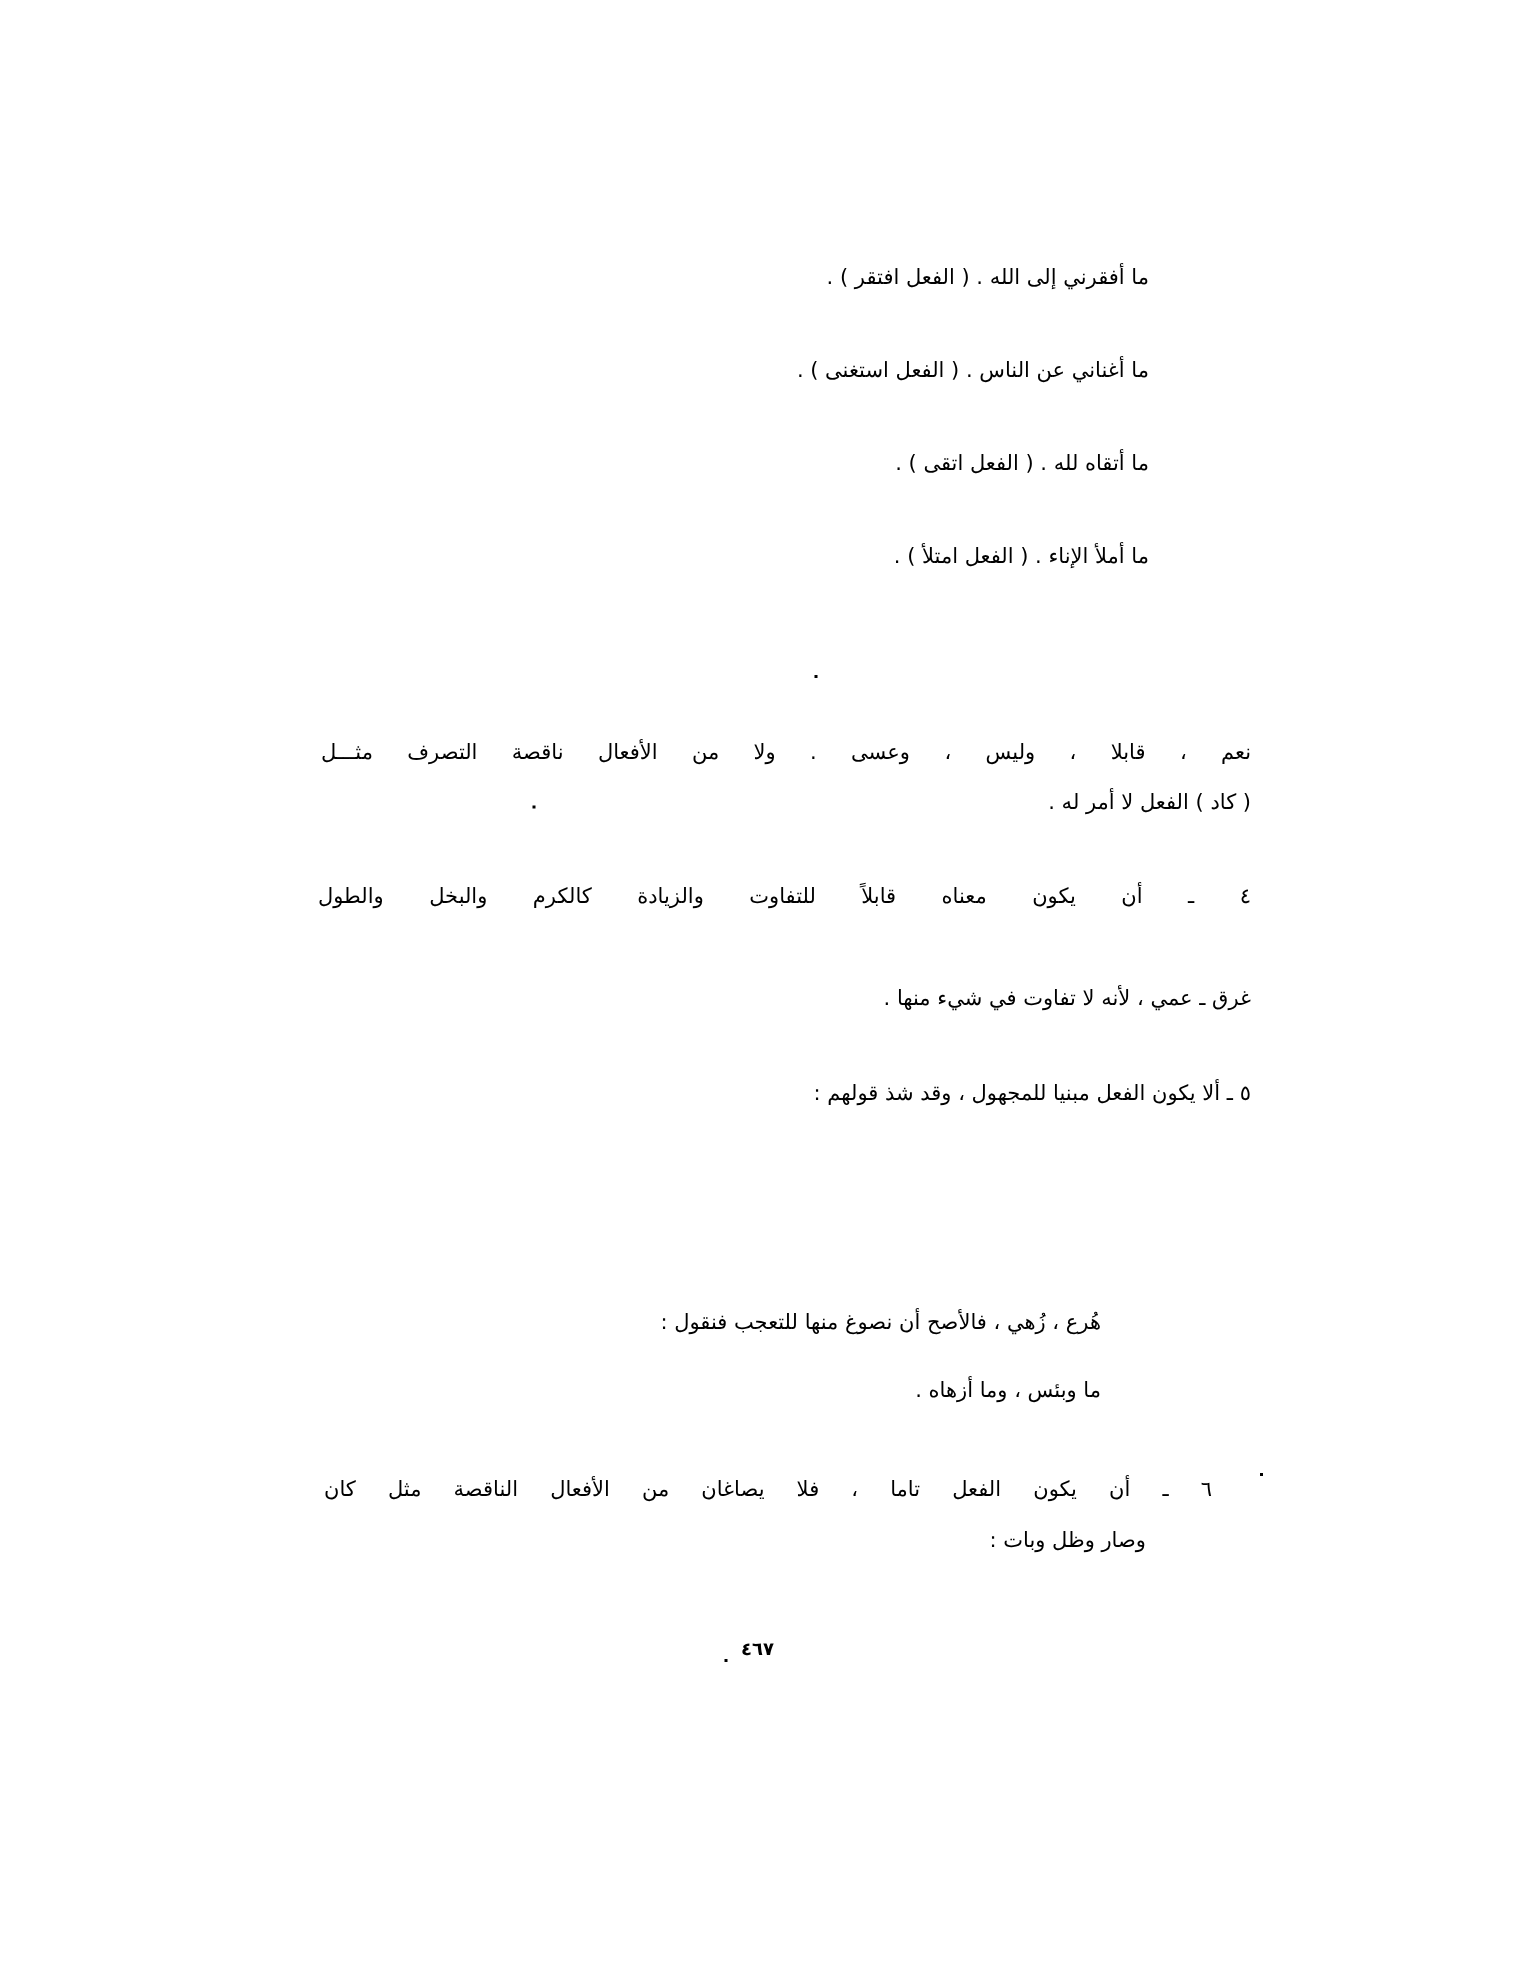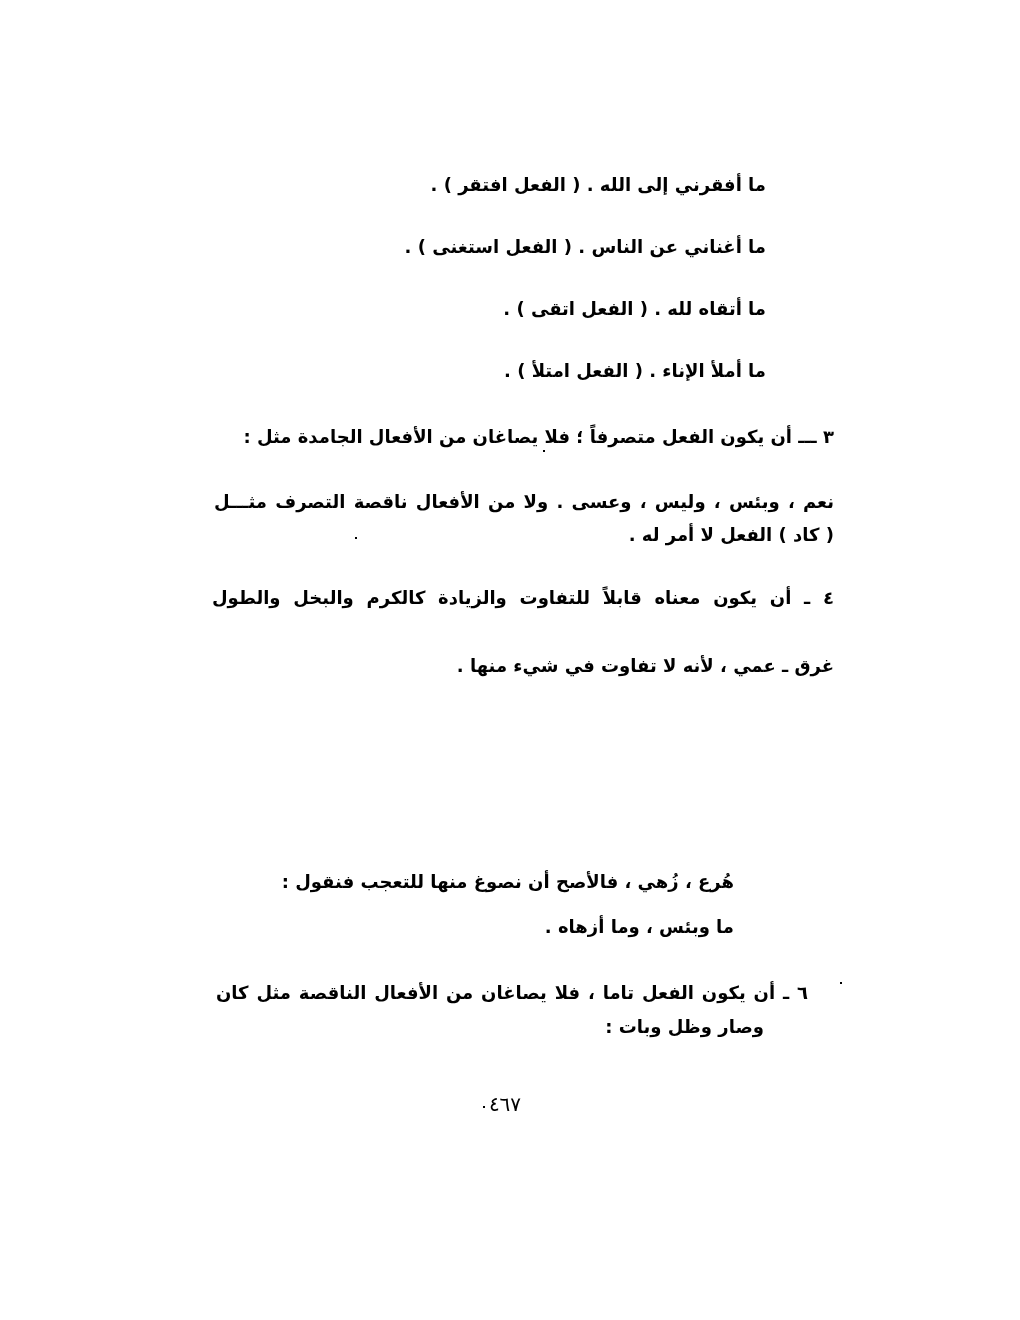--- a/index.html
+++ b/index.html
@@ -18,64 +18,64 @@
     .page {
       position: absolute;
       left: 0; top: 0;
       width: 1020px;
       height: 1320px;
     }
     .line {
       position: absolute;
       direction: rtl;
       white-space: nowrap;
-      font-size: 18px;
-      font-weight: bold;
+      font-size: 14px;
+      font-weight: normal;
       line-height: 30px;
       letter-spacing: 0;
     }
     .justify {
       text-align: justify;
       text-align-last: justify;
       white-space: normal;
     }
     .page-number {
       position: absolute;
       left: 480px;
       top: 1092px;
       width: 50px;
       direction: rtl;
       text-align: center;
-      font-size: 20px;
-      font-weight: normal;
+      font-size: 12px;
+      font-weight: bold;
     }
     .speck {
       position: absolute;
       width: 2px; height: 2px;
       background: #000;
     }
   </style>
 </head>
 <body>
 
 <div class="page">
 
   <div class="line" style="right:254px; top:170px;">ما أفقرني إلى الله . ( الفعل افتقر ) .</div>
   <div class="line" style="right:254px; top:232px;">ما أغناني عن الناس . ( الفعل استغنى ) .</div>
   <div class="line" style="right:254px; top:294px;">ما أتقاه لله . ( الفعل اتقى ) .</div>
   <div class="line" style="right:254px; top:356px;">ما أملأ الإناء . ( الفعل امتلأ ) .</div>
 
-  <div class="line" style="right:186px; top:422px;">٣ ـــ أن يكون الفعل متصرفاً ؛ فلا يصاغان من الأفعال الجامدة مثل :</div>
 
-  <div class="line justify" style="right:186px; top:487px; width:620px;">نعم ، وبئس ، وليس ، وعسى . ولا من الأفعال ناقصة التصرف مثـــل</div>
+  <div class="line justify" style="right:186px; top:487px; width:620px;">نعم ، قابلا ، وليس ، وعسى . ولا من الأفعال ناقصة التصرف مثـــل</div>
   <div class="line" style="right:186px; top:520px;">( كاد ) الفعل لا أمر له .</div>
 
   <div class="line justify" style="right:186px; top:583px; width:622px;">٤ ـ أن يكون معناه قابلاً للتفاوت والزيادة كالكرم والبخل والطول</div>
   <div class="line" style="right:186px; top:651px;">غرق ـ عمي ، لأنه لا تفاوت في شيء منها .</div>
 
+  <div class="line" style="right:186px; top:714px;">٥ ـ ألا يكون الفعل مبنيا للمجهول ، وقد شذ قولهم :</div>
 
   <div class="line" style="right:286px; top:867px;">هُرع ، زُهي ، فالأصح أن نصوغ منها للتعجب فنقول :</div>
   <div class="line" style="right:286px; top:912px;">ما وبئس ، وما أزهاه .</div>
 
   <div class="line justify" style="right:212px; top:978px; width:592px;">٦ ـ أن يكون الفعل تاما ، فلا يصاغان من الأفعال الناقصة مثل كان</div>
   <div class="line" style="right:256px; top:1012px;">وصار وظل وبات :</div>
 
   <div class="page-number">٤٦٧</div>
 
   <span class="speck" style="left:483px; top:1106px;"></span>

